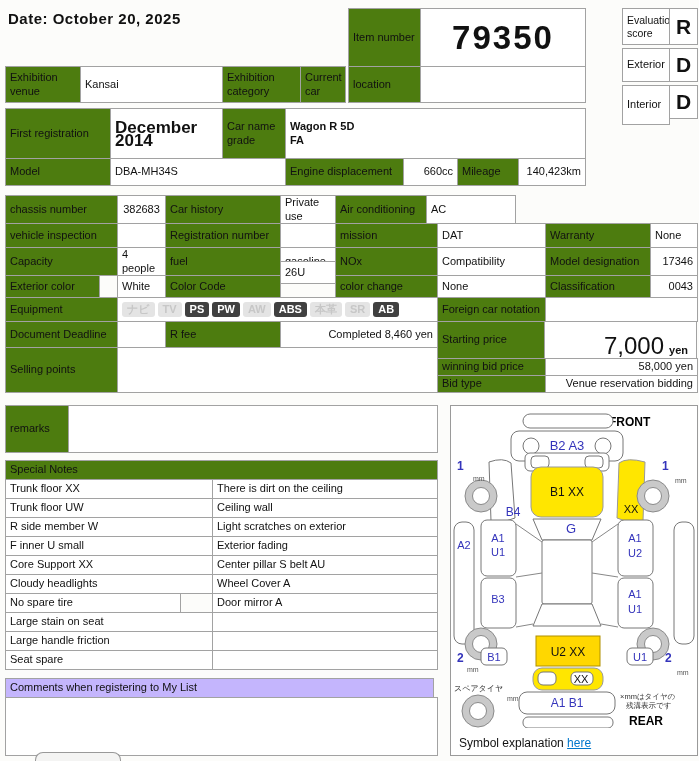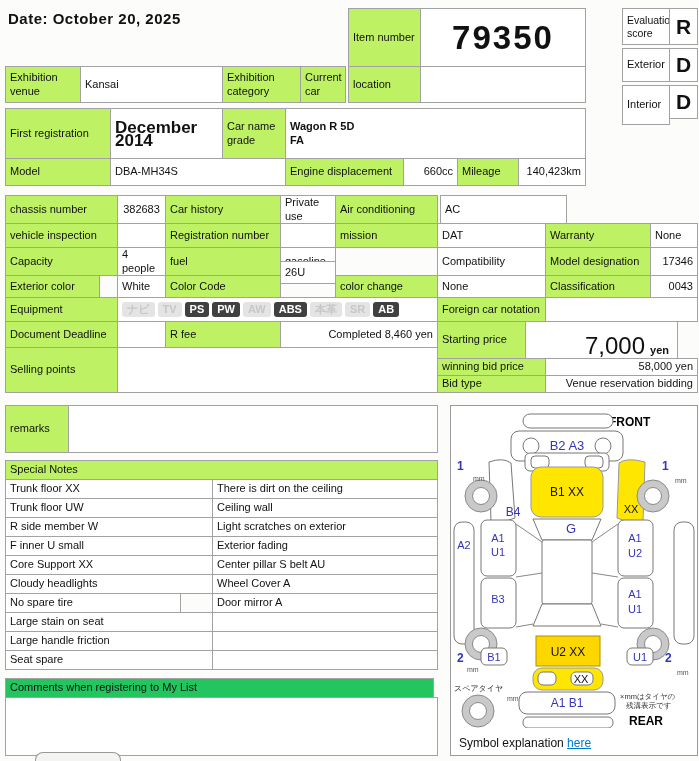--- a/index.html
+++ b/index.html
@@ -1,21 +1,21 @@
 <!DOCTYPE html>
 <html><head>
 <meta charset="utf-8">
 <style>
   html,body{margin:0;padding:0;background:#f2f0ea;}
   #sheet{position:relative;width:699px;height:761px;background:#fcfcfa;
          font-family:"Liberation Sans",sans-serif;color:#111;overflow:hidden;}
   .c{position:absolute;box-sizing:border-box;border:1px solid #a2a2a2;background:#fff;
      font-size:11px;color:#111;display:flex;align-items:center;padding:1px 4px;
      line-height:1.2;overflow:hidden;}
-  .g{background:#bef264;}
+  .g{background:#4d7c0f;}
   .r{justify-content:flex-end;text-align:right;}
   .m{justify-content:center;text-align:center;}
   .date{position:absolute;left:8px;top:10px;font-size:15px;font-weight:bold;letter-spacing:.5px;}
   .big{font-size:33px;font-weight:bold;letter-spacing:2px;}
   .score{font-size:21px;font-weight:bold;}
   .regbig{font-size:17px;font-weight:bold;line-height:13px;}
   .bold2l{font-weight:bold;white-space:pre-line;}
   .price{font-size:24px;}
   .priceunit{font-size:11px;font-weight:bold;margin-left:5px;margin-top:9px;}
   .bdg{display:inline-block;margin-right:3px;padding:1px 5px;border-radius:3px;
@@ -78,35 +78,36 @@
   <div class="c g" style="left:285px;top:158px;width:119px;height:28px">Engine displacement</div>
   <div class="c r" style="left:403px;top:158px;width:55px;height:28px">660cc</div>
   <div class="c g" style="left:457px;top:158px;width:62px;height:28px">Mileage</div>
   <div class="c r" style="left:518px;top:158px;width:68px;height:28px">140,423km</div>
 
   <div class="c g" style="left:5px;top:195px;width:113px;height:29px">chassis number</div>
   <div class="c m" style="left:117px;top:195px;width:49px;height:29px">382683</div>
   <div class="c g" style="left:165px;top:195px;width:116px;height:29px">Car history</div>
   <div class="c" style="left:280px;top:195px;width:56px;height:29px">Private use</div>
   <div class="c g" style="left:335px;top:195px;width:103px;height:29px">Air conditioning</div>
-  <div class="c" style="left:440px;top:195px;width:127px;height:29px">AC</div>
+  <div class="c" style="left:426px;top:195px;width:90px;height:29px">AC</div>
 
   <div class="c g" style="left:5px;top:223px;width:113px;height:25px">vehicle inspection</div>
   <div class="c" style="left:117px;top:223px;width:49px;height:25px"></div>
   <div class="c g" style="left:165px;top:223px;width:116px;height:25px">Registration number</div>
   <div class="c" style="left:280px;top:223px;width:56px;height:25px"></div>
   <div class="c g" style="left:335px;top:223px;width:103px;height:25px">mission</div>
   <div class="c" style="left:437px;top:223px;width:109px;height:25px">DAT</div>
   <div class="c g" style="left:545px;top:223px;width:106px;height:25px">Warranty</div>
   <div class="c" style="left:650px;top:223px;width:48px;height:25px">None</div>
 
   <div class="c g" style="left:5px;top:247px;width:113px;height:29px">Capacity</div>
   <div class="c" style="left:117px;top:247px;width:49px;height:29px">4 people</div>
   <div class="c g" style="left:165px;top:247px;width:116px;height:29px">fuel</div>
   <div class="c" style="left:280px;top:247px;width:56px;height:29px">gasoline</div>
+  <div class="c g" style="left:335px;top:247px;width:103px;height:29px">NOx</div>
   <div class="c" style="left:437px;top:247px;width:109px;height:29px">Compatibility</div>
   <div class="c g" style="left:545px;top:247px;width:106px;height:29px">Model designation</div>
   <div class="c r" style="left:650px;top:247px;width:48px;height:29px">17346</div>
 
   <div class="c g" style="left:5px;top:275px;width:95px;height:23px">Exterior color</div>
   <div class="c" style="left:117px;top:275px;width:49px;height:23px">White</div>
   <div class="c g" style="left:165px;top:275px;width:116px;height:23px">Color Code</div>
   <div class="c" style="left:280px;top:261px;width:56px;height:23px">26U</div>
   <div class="c g" style="left:335px;top:275px;width:103px;height:23px">color change</div>
   <div class="c" style="left:437px;top:275px;width:109px;height:23px">None</div>
@@ -130,21 +131,21 @@
 
   <div class="c g" style="left:5px;top:321px;width:113px;height:27px">Document Deadline</div>
   <div class="c" style="left:117px;top:321px;width:49px;height:27px"></div>
   <div class="c g" style="left:165px;top:321px;width:116px;height:27px">R fee</div>
   <div class="c r" style="left:280px;top:321px;width:158px;height:27px">Completed 8,460 yen</div>
 
   <div class="c g" style="left:5px;top:347px;width:113px;height:46px">Selling points</div>
   <div class="c" style="left:117px;top:347px;width:321px;height:46px"></div>
 
   <div class="c g" style="left:437px;top:321px;width:109px;height:38px">Starting price</div>
-  <div class="c r" style="left:525px;top:321px;width:153px;height:50px;padding-right:8px">
+  <div class="c r" style="left:544px;top:321px;width:153px;height:50px;padding-right:8px">
     <span class="price">7,000</span>
     <span class="priceunit">yen</span>
   </div>
   <div class="c g" style="left:437px;top:358px;width:109px;height:18px">winning bid price</div>
   <div class="c r" style="left:545px;top:358px;width:153px;height:18px">58,000 yen</div>
   <div class="c g" style="left:437px;top:375px;width:109px;height:18px">Bid type</div>
   <div class="c r" style="left:545px;top:375px;width:153px;height:18px">Venue reservation bidding</div>
 
   <div class="c g" style="left:5px;top:405px;width:64px;height:48px">remarks</div>
   <div class="c" style="left:68px;top:405px;width:370px;height:48px"></div>
@@ -164,21 +165,21 @@
   <div class="c" style="left:212px;top:574px;width:226px;height:20px">Wheel Cover A</div>
   <div class="c" style="left:5px;top:593px;width:176px;height:20px">No spare tire</div>
   <div class="c" style="left:212px;top:593px;width:226px;height:20px">Door mirror A</div>
   <div class="c" style="left:5px;top:612px;width:208px;height:20px">Large stain on seat</div>
   <div class="c" style="left:212px;top:612px;width:226px;height:20px"></div>
   <div class="c" style="left:5px;top:631px;width:208px;height:20px">Large handle friction</div>
   <div class="c" style="left:212px;top:631px;width:226px;height:20px"></div>
   <div class="c" style="left:5px;top:650px;width:208px;height:20px">Seat spare</div>
   <div class="c" style="left:212px;top:650px;width:226px;height:20px"></div>
 
-  <div class="c" style="left:5px;top:678px;width:429px;height:20px;background:#22c55e">Comments when registering to My List</div>
+  <div class="c" style="left:5px;top:678px;width:429px;height:20px;background:#c4b5fd">Comments when registering to My List</div>
   <div class="c" style="left:5px;top:697px;width:433px;height:59px"></div>
 
   <div class="btnstub"></div>
 
   <div class="panel">
     <svg width="246" height="322" viewBox="0 0 246 322">
       <text x="158" y="20" class="cap">FRONT</text>
       <rect x="72" y="8" width="90" height="14" rx="7" class="shape"></rect>
       <rect x="60" y="25" width="112" height="30" rx="8" class="shape"></rect>
       <circle cx="80" cy="40" r="8" class="shape"></circle>

